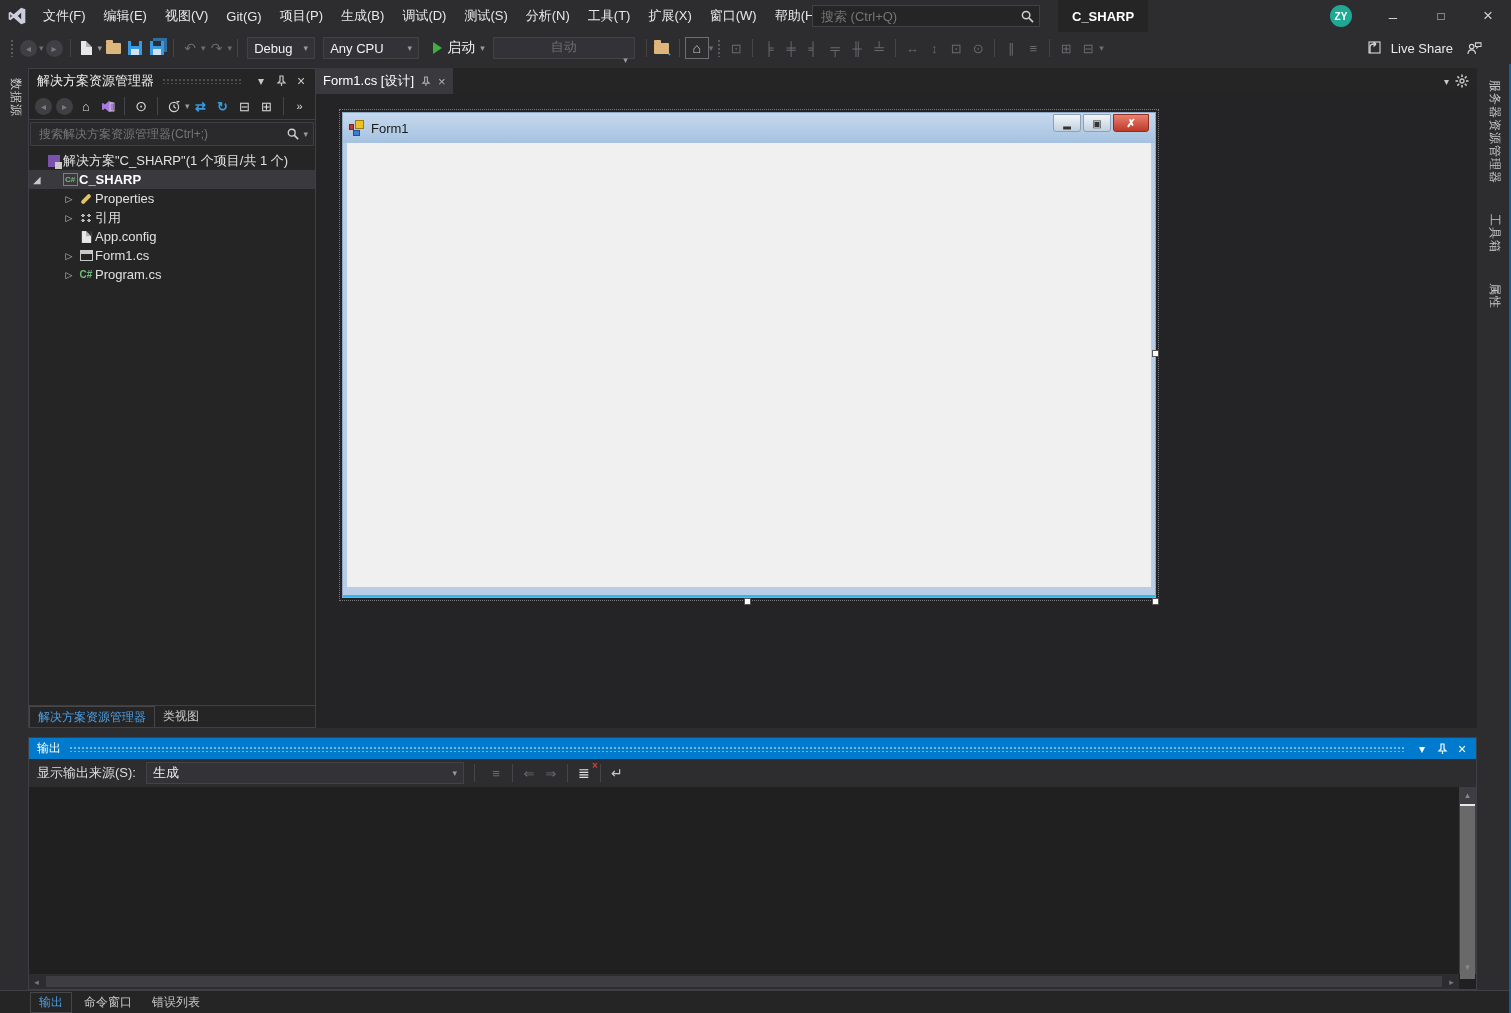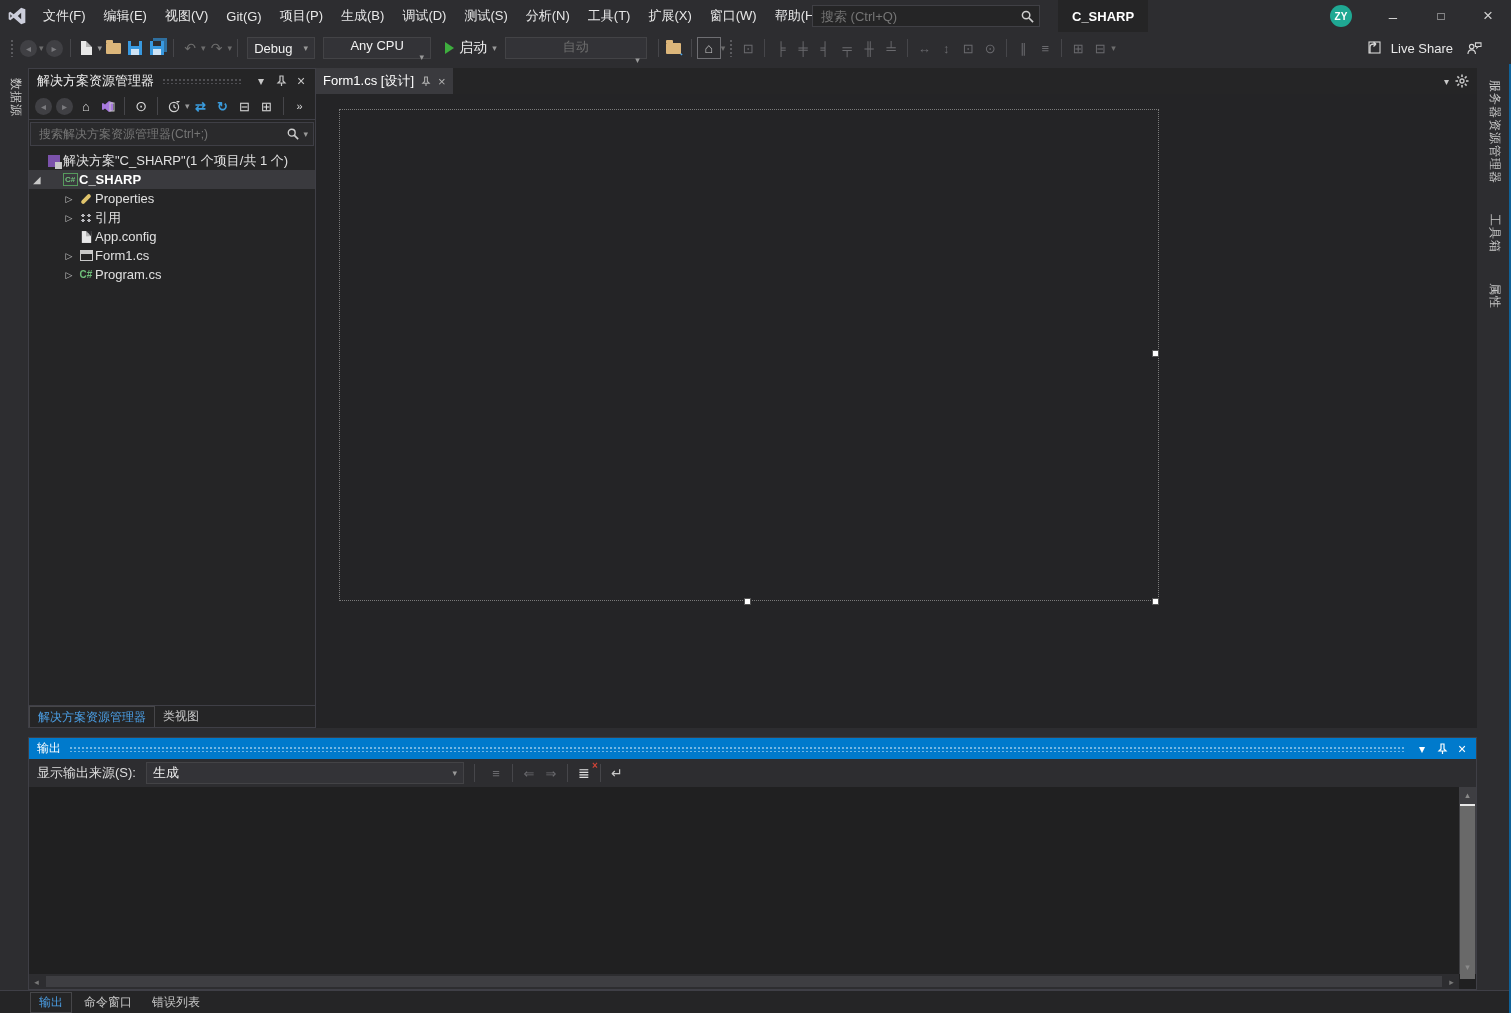--- a/index.html
+++ b/index.html
@@ -217,21 +217,21 @@
   <span class="sep"></span>
   <span class="tbtn dim">↶</span>
   <span class="caret dim">▾</span>
   <span class="tbtn dim">↷</span>
   <span class="caret dim">▾</span>
   <span class="sep"></span>
   <span class="combo" style="width:68px; margin:0 4px;">
     <span>Debug</span>
       <span class="caret">▾</span>
   </span>
-  <span class="combo" style="width:108px; margin:0 4px;flex-direction:column;">
+  <span class="combo" style="width:96px; margin:0 4px;">
     <span>Any CPU</span>
       <span class="caret">▾</span>
   </span>
   <span class="tbtn" style="margin-left:8px;">
     <span class="play-tri"></span>
     <span style="color:#F1F1F1;">启动</span>
     <span class="caret" style="margin-left:5px;">▾</span>
   </span>
   <span class="combo" style="width:142px; margin:0 6px; color:#6D6D6D;flex-direction:column;">
     <span>自动</span>
@@ -422,20 +422,37 @@
               <line x1="9.8" y1="9.8" x2="11.6" y2="11.6"></line>
             <line x1="11.6" y1="2.4" x2="9.8" y2="4.2"></line>
               <line x1="2.4" y1="11.6" x2="4.2" y2="9.8"></line>
           </g>
         </svg>
       </span>
     </div>
   </div>
   <div id="designer">
     <div id="selrect"></div>
+    <div id="form-window">
+      <div id="form-titlebar">
+        <span class="wfi">
+          <span class="r"></span>
+            <span class="y"></span>
+            <span class="b"></span>
+        </span>
+        <span id="form-title">Form1</span>
+        <span id="form-controls">
+          <span class="fbtn">▂</span>
+          <span class="fbtn">▣</span>
+          <span class="fbtn close">✗</span>
+        </span>
+      </div>
+      <div id="form-client"></div>
+      <div id="form-accent"></div>
+    </div>
     <div class="handle" style="left:836px; top:256px;"></div>
     <div class="handle" style="left:428px; top:504px;"></div>
     <div class="handle" style="left:836px; top:504px;"></div>
   </div>
 </section>
 
 <div id="right-strip">
   <span class="vtab">服务器资源管理器</span>
   <span class="vtab">工具箱</span>
   <span class="vtab">属性</span>

